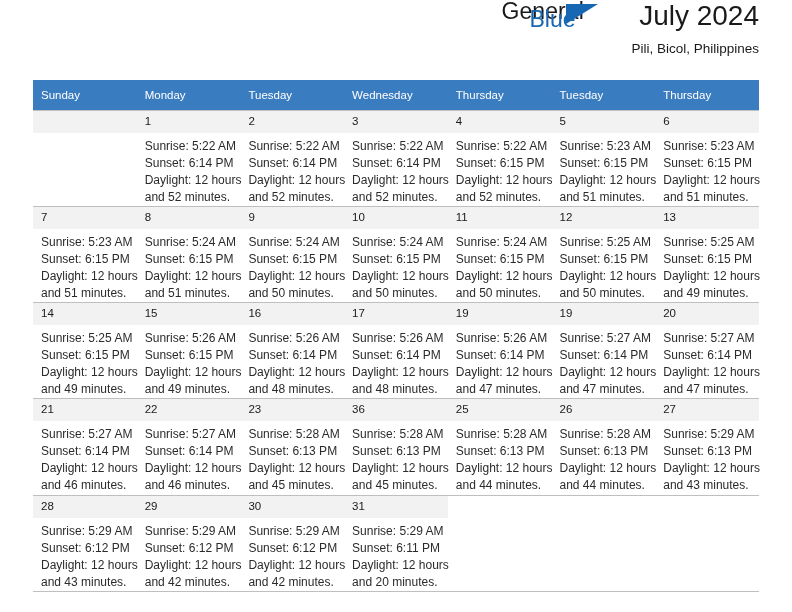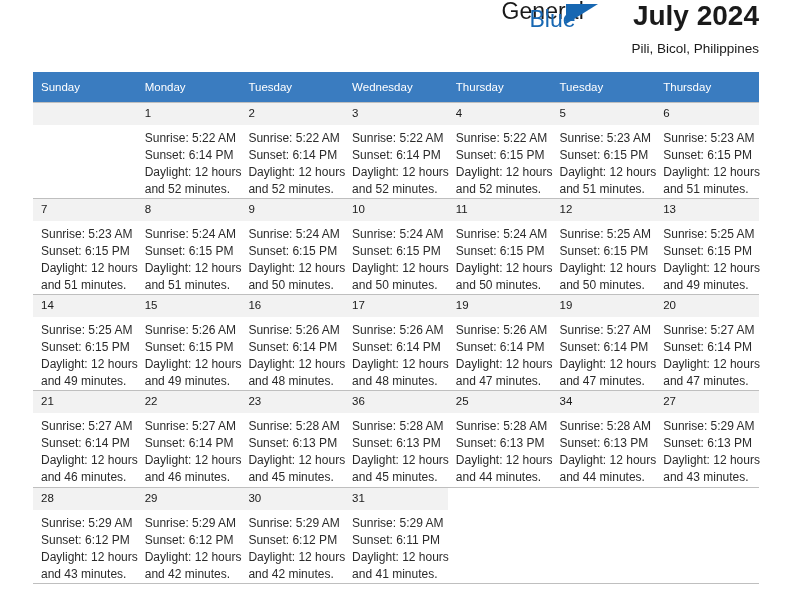--- a/index.html
+++ b/index.html
@@ -60,34 +60,35 @@
     border-bottom: 20px solid transparent;
   }
   .title-wrap {
     text-align: right;
     padding-top: 0px;
   }
   .cal-title {
     font-size: 28px;
     color: #1a1a1a;
     line-height: 1.15;
-    font-weight: bold;
+    font-weight: normal;
     margin: 0;
   }
   .cal-subtitle {
     font-size: 13.5px;
     color: #1a1a1a;
     margin-top: 9px;
   }
 
   
   table.calendar {
     width: 726px;
     border-collapse: collapse;
     table-layout: fixed;
+    margin-top: 8px;
   }
   table.calendar th {
     background: #3a7cc0;
     color: #ffffff;
     font-size: 11.5px;
     font-weight: normal;
     text-align: left;
     padding: 5px 0 5px 8px;
     height: 20px;
     border: none;
@@ -379,21 +380,21 @@
           <td>
             <div class="daynum">25</div>
             <div class="info">
               <div>Sunrise: 5:28 AM</div>
               <div>Sunset: 6:13 PM</div>
               <div>Daylight: 12 hours</div>
               <div>and 44 minutes.</div>
             </div>
           </td>
           <td>
-            <div class="daynum">34</div>
+            <div class="daynum">26</div>
             <div class="info">
               <div>Sunrise: 5:28 AM</div>
               <div>Sunset: 6:13 PM</div>
               <div>Daylight: 12 hours</div>
               <div>and 44 minutes.</div>
             </div>
           </td>
           <td>
             <div class="daynum">27</div>
             <div class="info">
@@ -431,21 +432,21 @@
               <div>Daylight: 12 hours</div>
               <div>and 42 minutes.</div>
             </div>
           </td>
           <td>
             <div class="daynum">31</div>
             <div class="info">
               <div>Sunrise: 5:29 AM</div>
               <div>Sunset: 6:11 PM</div>
               <div>Daylight: 12 hours</div>
-              <div>and 41 minutes.</div>
+              <div>and 20 minutes.</div>
             </div>
           </td>
           <td class="blank"></td>
           <td class="blank"></td>
           <td class="blank"></td>
         </tr>
       </tbody>
   </table>
 
 </div>

